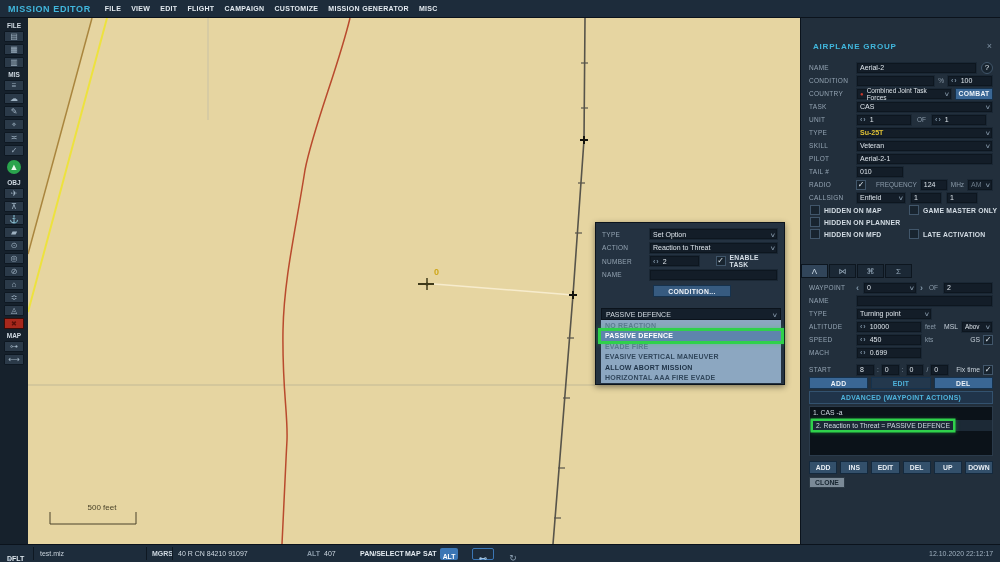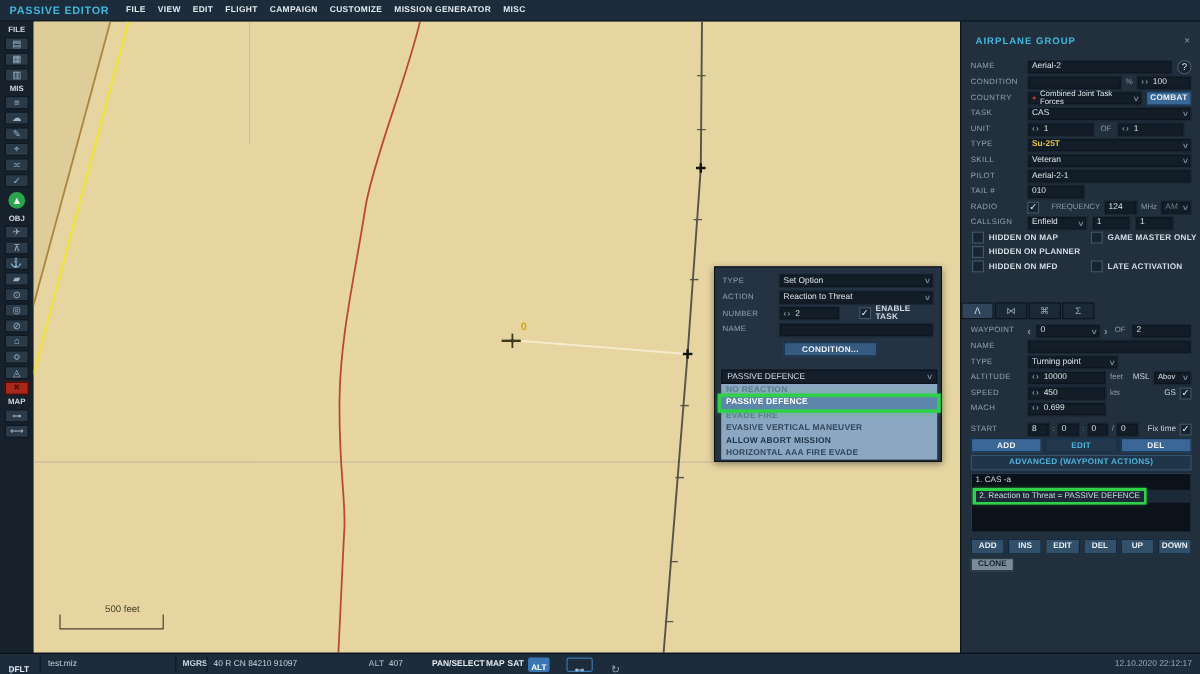--- a/index.html
+++ b/index.html
@@ -46,21 +46,21 @@
   #optlist{position:absolute;left:5px;top:97px;width:180px;background:#8ca7c1;box-sizing:border-box;}
   .opt{height:10.5px;display:flex;align-items:center;padding:0 4px;font-size:7px;font-weight:bold;
        color:#31475c;letter-spacing:.2px;cursor:pointer;}
   .opt.dim{color:#5d7892;}
   .opt.strong{color:#1e3246;}
   .opt.selected{background:#5e85ac;color:#ffffff;position:relative;z-index:3;
        box-shadow:0 0 0 3px #2fd14b, 0 0 5px 3px #2fd14b66;}
   
   #panel{position:absolute;left:800px;top:18px;width:200px;height:526px;background:#222f3c;
          border-left:1px solid #0b131c;box-sizing:border-box;}
-  #panel-header{height:16px;margin-top:8px;display:flex;align-items:center;padding:0 8px 0 12px;}
+  #panel-header{height:16px;margin-top:20px;display:flex;align-items:center;padding:0 8px 0 12px;}
   #panel-header .ptitle{color:#41b7dd;font-weight:bold;font-size:8px;letter-spacing:.8px;}
   #panel-header .close{margin-left:auto;color:#7f92a3;font-size:9px;cursor:pointer;}
   .prow{display:flex;align-items:center;height:13px;padding:0 7px 0 8px;position:relative;}
   .prow.cbrow{height:12px;}
   .col2{position:absolute;left:108px;display:flex;align-items:center;}
   .unit-gray{font-size:6.5px;color:#8b9baa;margin:0 3px;flex:none;}
   .lite{font-size:6.8px;color:#c8d2db;margin:0 3px;flex:none;}
   .yellow{color:#e0c236;font-weight:bold;}
   .reddot{color:#c4372b;font-size:6px;margin-right:3px;}
   #tabbar{display:flex;gap:1px;margin:24px 0 3px 0;padding:0 0 0 0;height:14px;}
@@ -87,21 +87,21 @@
   .sbsep{position:absolute;top:2px;width:1px;height:13px;background:#0e1822;}
   .sbtn{position:absolute;top:2.5px;height:12px;display:flex;align-items:center;justify-content:center;
         border-radius:2px;font-weight:bold;color:#fff;cursor:pointer;box-sizing:border-box;}
 </style>
 </head>
 <body>
 
 <div id="app">
 
   <header id="menubar">
-    <span class="apptitle">PASSIVE EDITOR</span>
+    <span class="apptitle">MISSION EDITOR</span>
     <nav>
 
     <span class="mitem">FILE</span>
         <span class="mitem">VIEW</span>
         <span class="mitem">EDIT</span>
         <span class="mitem">FLIGHT</span>
         <span class="mitem">CAMPAIGN</span>
         <span class="mitem">CUSTOMIZE</span>
         <span class="mitem">MISSION GENERATOR</span>
         <span class="mitem">MISC</span>

